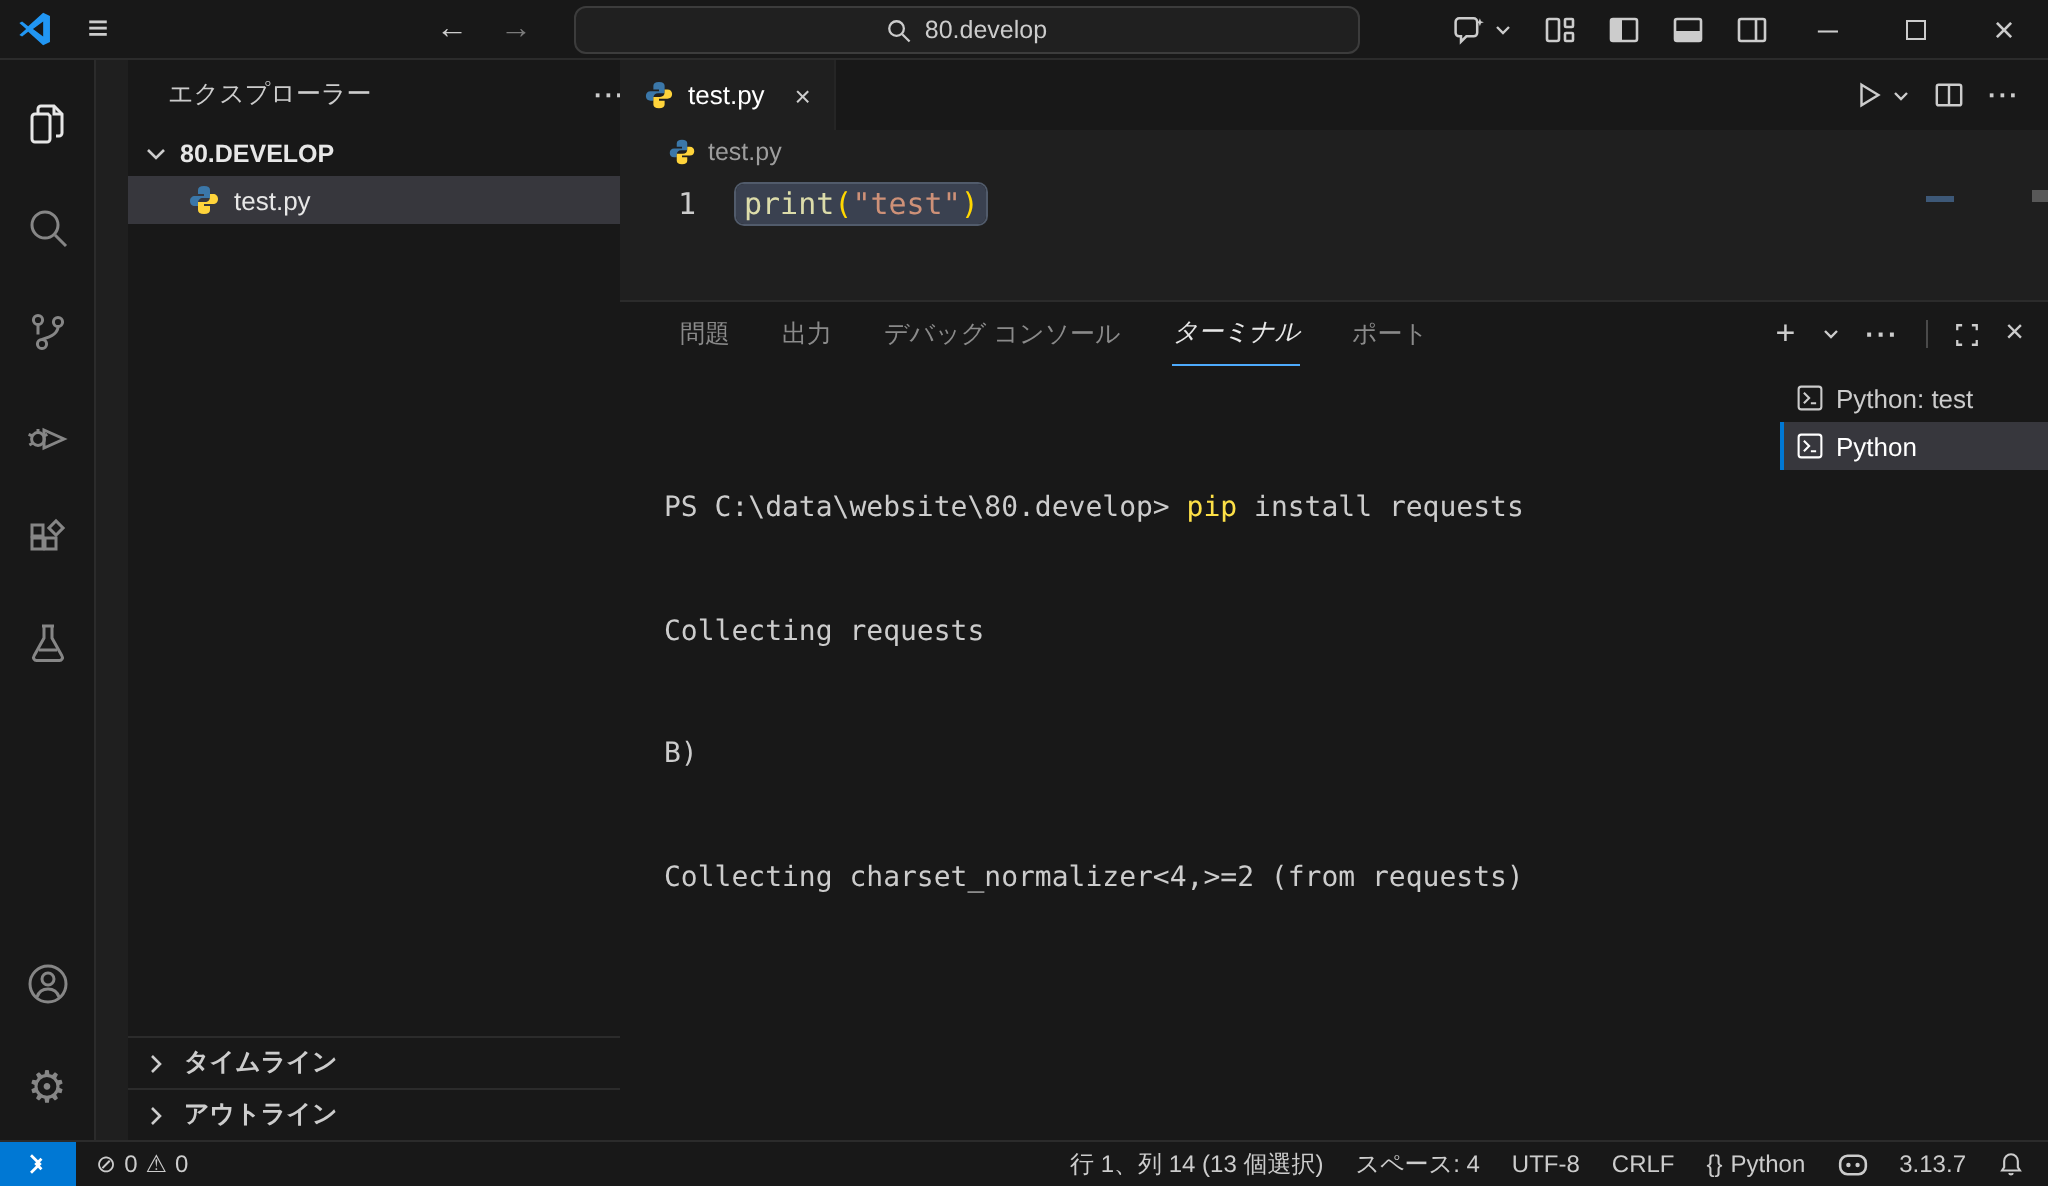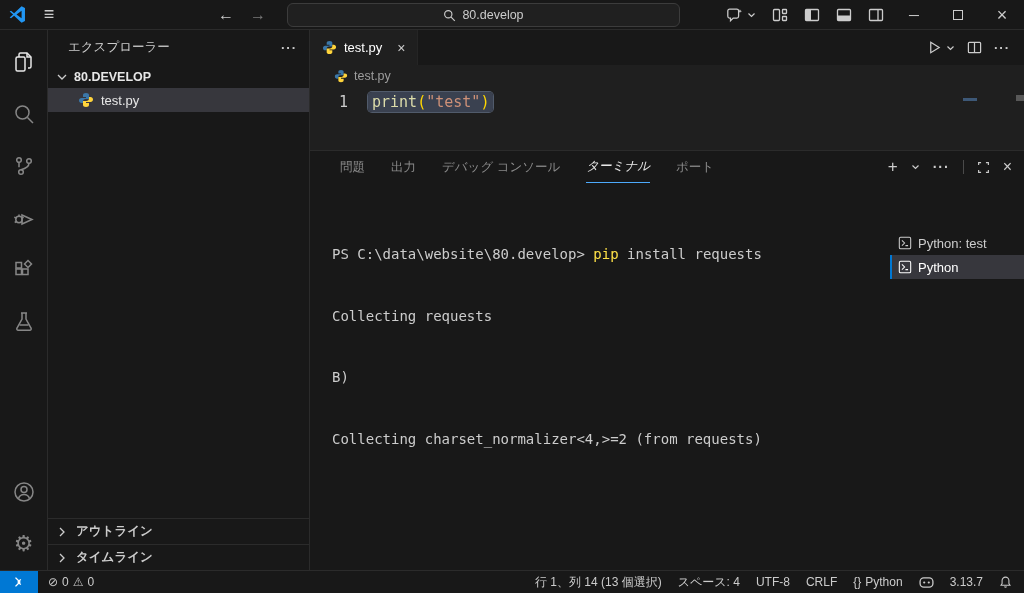--- a/index.html
+++ b/index.html
@@ -34,21 +34,21 @@
   .activitybar { position:absolute; left:0; top:30px; bottom:23px; width:48px;
     background:#181818; border-right:1px solid #2b2b2b;
     display:flex; flex-direction:column; align-items:center; padding-top:6px; }
   .ab-item { width:48px; height:52px; display:flex; align-items:center; justify-content:center; cursor:pointer; }
   .ab-spacer { flex:1; }
   .ab-item svg { stroke:#868686; }
   .ab-item.active svg { stroke:#e7e7e7; }
   .ab-gear { font-size:22px; color:#868686; }
 
   
-  .sidebar { position:absolute; left:48px; top:30px; bottom:23px; width:262px;
+  .sidebar { position:absolute; left:64px; top:30px; bottom:23px; width:262px;
     background:#181818; border-right:1px solid #2b2b2b; display:flex; flex-direction:column; }
   .sb-header { height:35px; display:flex; align-items:center; padding:0 12px 0 20px; }
   .sb-title { font-size:12.5px; color:#cccccc; flex:1; }
   .sb-more { color:#cccccc; letter-spacing:1px; cursor:pointer; font-weight:bold; }
   .sb-folder { height:23px; display:flex; align-items:center; gap:4px; padding-left:6px;
     font-weight:bold; font-size:12.5px; color:#e7e7e7; cursor:pointer; }
   .sb-file { height:24px; display:flex; align-items:center; gap:7px; padding-left:30px;
     background:#37373d; font-size:13px; color:#e7e7e7; cursor:pointer; }
   .sb-fill { flex:1; }
   .sb-section { height:26px; display:flex; align-items:center; gap:6px; padding-left:6px;
@@ -78,21 +78,21 @@
   .panel-header { height:32px; display:flex; align-items:center; padding-left:30px; gap:26px; }
   .p-tab { font-size:12.5px; color:#8a8a8a; height:32px; display:flex; align-items:center; cursor:pointer; }
   .p-tab.active { color:#e7e7e7; border-bottom:1px solid #4daafc;font-style:italic; }
   .p-actions { margin-left:auto; display:flex; align-items:center; gap:13px; padding-right:12px; color:#cccccc; }
   .p-actions .ic { cursor:pointer; display:flex; align-items:center; font-size:14px; }
   .p-divider { width:1px; height:14px; background:#4a4a4a; }
   .term { position:absolute; left:22px; top:52px; right:140px; bottom:0; overflow:hidden;
     font-family:"DejaVu Sans Mono","Liberation Mono",monospace; font-size:14px; line-height:20.5px;
     white-space:pre; color:#cccccc; }
   .cmd-hl { color:#fde047; }
-  .term-list { position:absolute; right:0; top:36px; width:134px; display:flex; flex-direction:column;margin-top:44px; }
+  .term-list { position:absolute; right:0; top:36px; width:134px; display:flex; flex-direction:column; }
   .tl-item { height:24px; display:flex; align-items:center; gap:6px; padding-left:6px;
     font-size:13px; color:#cccccc; border-left:2px solid transparent; cursor:pointer; }
   .tl-item.selected { background:#37373d; border-left:2px solid #0078d4; color:#ffffff; }
 
   
   .statusbar { position:absolute; left:0; right:0; bottom:0; height:23px;
     background:#181818; border-top:1px solid #2b2b2b;
     display:flex; align-items:center; font-size:12px; color:#cccccc; }
   .remote { width:38px; height:100%; background:#0078d4; color:#ffffff;
     display:flex; align-items:center; justify-content:center; cursor:pointer; }
@@ -238,27 +238,27 @@
       <path fill="#3b77a8" d="M8 1C6 1 5 1.8 5 3v2h3v1H3.5C2 6 1 7 1 8.5S2 11 3.5 11H5V9.5C5 8 6 7 7.5 7H11V3c0-1.2-1-2-3-2z"></path>
       <path fill="#ffd43b" d="M8 15c2 0 3-.8 3-2v-2H8v-1h4.5c1.5 0 2.5-1 2.5-2.5S14 5 12.5 5H11v1.5C11 8 10 9 8.5 9H5v4c0 1.2 1 2 3 2z"></path>
     </svg>
     <span>test.py</span>
   </div>
   <div class="sb-fill"></div>
   <div class="sb-section">
     <svg width="16" height="16" viewBox="0 0 16 16" fill="none" stroke="#cccccc" stroke-width="1.3">
       <path d="M6 4l4 4-4 4"></path>
     </svg>
-    <span>アウトライン</span>
+    <span>タイムライン</span>
   </div>
   <div class="sb-section">
     <svg width="16" height="16" viewBox="0 0 16 16" fill="none" stroke="#cccccc" stroke-width="1.3">
       <path d="M6 4l4 4-4 4"></path>
     </svg>
-    <span>タイムライン</span>
+    <span>アウトライン</span>
   </div>
 </div>
 
 <div class="editor">
   <div class="tabbar">
     <div class="tab">
       <svg width="15" height="15" viewBox="0 0 16 16">
         <path fill="#3b77a8" d="M8 1C6 1 5 1.8 5 3v2h3v1H3.5C2 6 1 7 1 8.5S2 11 3.5 11H5V9.5C5 8 6 7 7.5 7H11V3c0-1.2-1-2-3-2z"></path>
         <path fill="#ffd43b" d="M8 15c2 0 3-.8 3-2v-2H8v-1h4.5c1.5 0 2.5-1 2.5-2.5S14 5 12.5 5H11v1.5C11 8 10 9 8.5 9H5v4c0 1.2 1 2 3 2z"></path>
       </svg>

